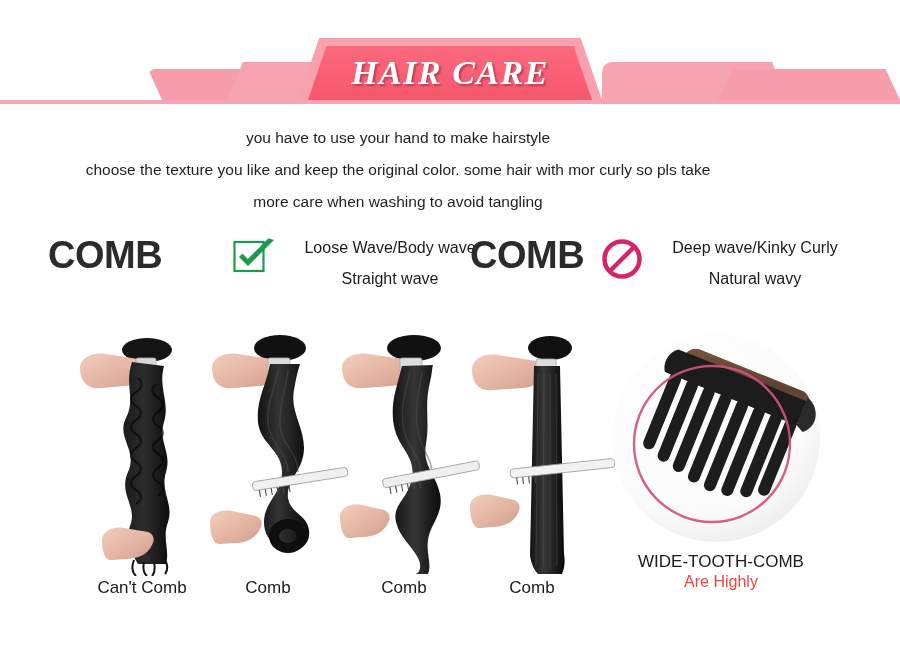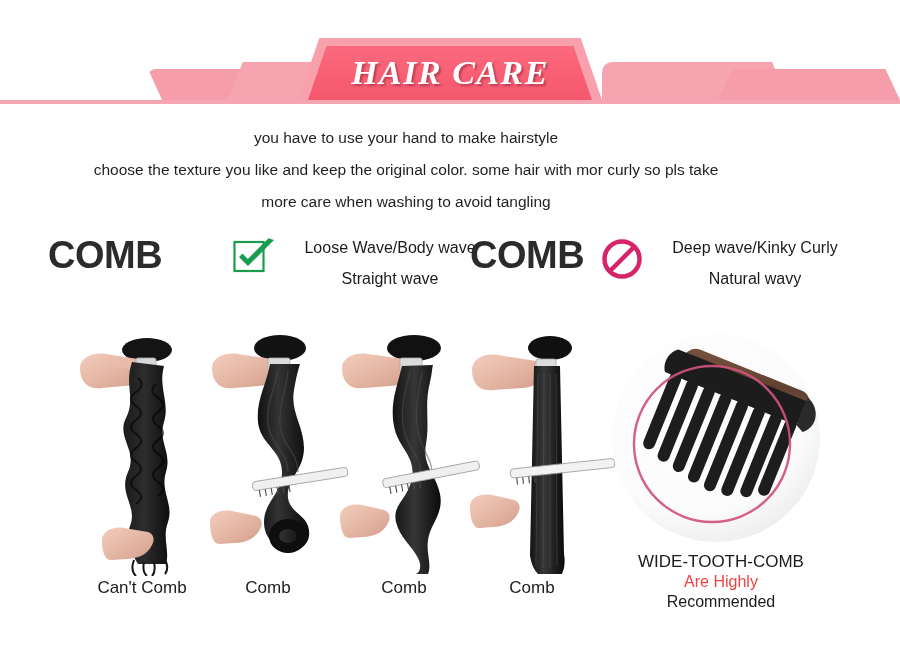--- a/index.html
+++ b/index.html
@@ -60,21 +60,21 @@
     font-style:italic; font-weight:bold;
     font-size:34px; letter-spacing:1.5px;
     color:#ffffff;
     text-shadow:2px 2px 2px rgba(120,20,40,0.45);
     white-space:nowrap;
     text-align:right;
   }
 
   
   #intro {
-    position:absolute; left:12px; top:122px; width:788px;
+    position:absolute; left:4px; top:122px; width:788px;
     text-align:center;
   }
   #intro .line {
     font-size:15.5px;
     line-height:32px;
     color:#1f1f1f;
     font-family:"Liberation Sans", sans-serif;
     white-space:nowrap;
   }
 
@@ -391,16 +391,15 @@
         <path d="M182 40 C198 46 202 64 190 74 L182 70 Z" fill="#2a2a2a"></path>
       </g>
 
       <circle cx="108" cy="118" r="78" fill="none" stroke="#d0537f" stroke-width="2.4" opacity="0.92"></circle>
     </svg>
   </div>
 
   <div id="comb-note">
     <div class="nl1">WIDE-TOOTH-COMB</div>
     <div class="nl2">Are Highly</div>
-    <div class="nl3">Recommended</div>
   </div>
 
 </div>
 
 </body></html>

